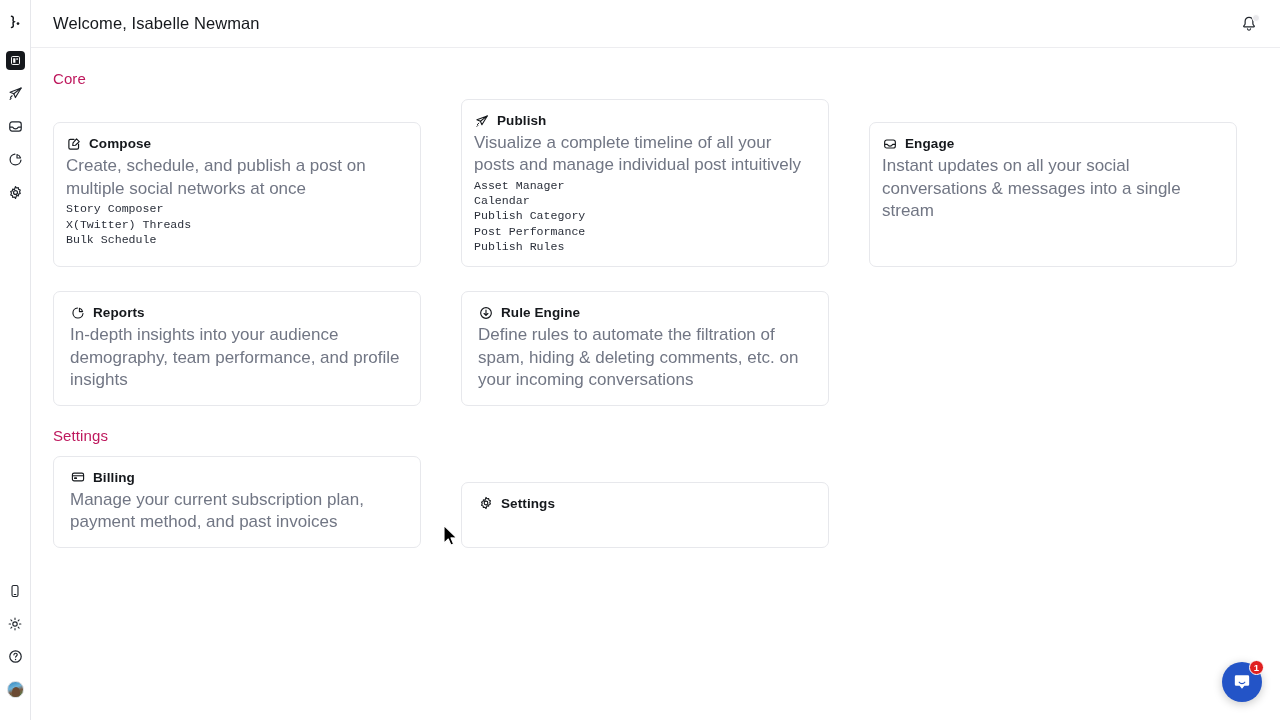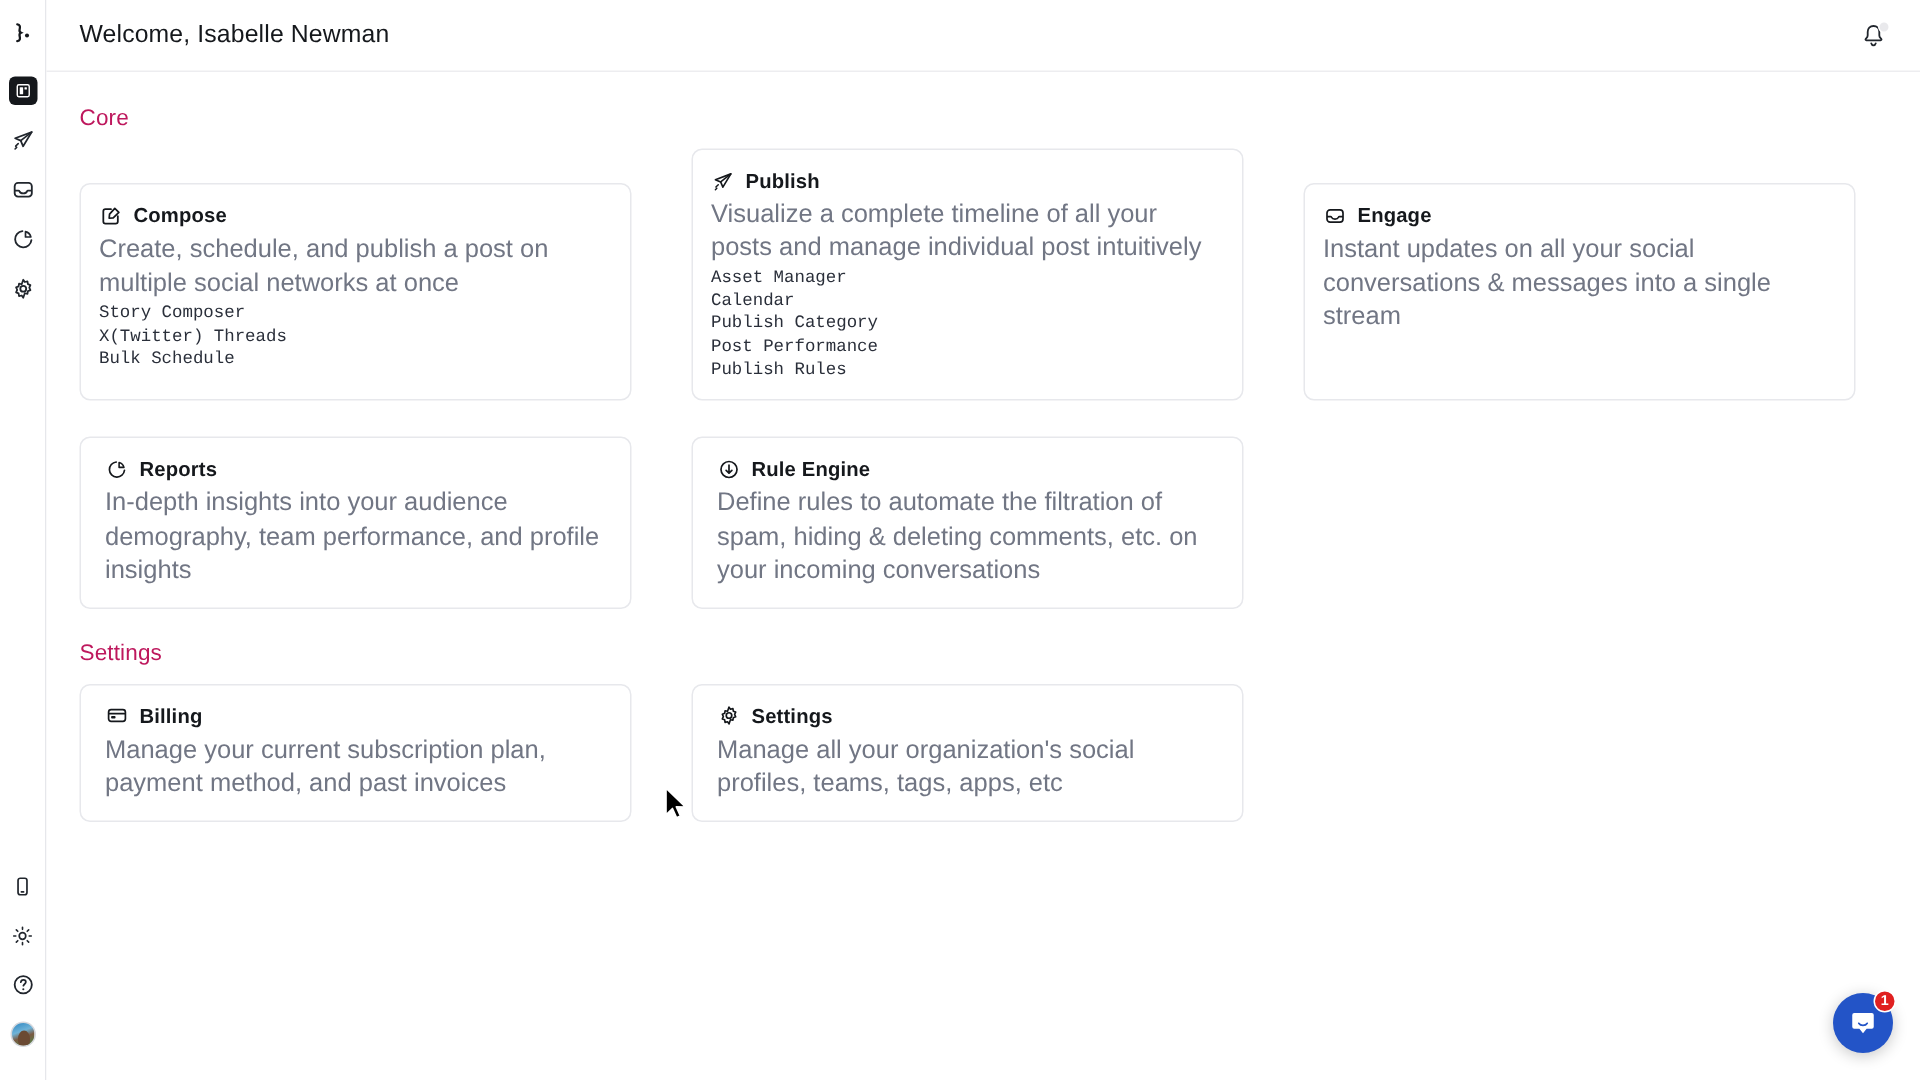--- a/index.html
+++ b/index.html
@@ -339,21 +339,20 @@
           <div class="card short">
             <div class="card-head">
               <span class="card-icon">
                 <svg width="14" height="14" viewBox="0 0 16 16" fill="none">
                   <circle cx="8" cy="8" r="2.1" stroke="#15181c" stroke-width="1.3"></circle>
                   <path d="M8 1.6 9.1 3.2l1.9-.4.3 1.9 1.8.7-.8 1.8.8 1.8-1.8.7-.3 1.9-1.9-.4L8 14.4 6.9 12.8l-1.9.4-.3-1.9-1.8-.7.8-1.8-.8-1.8 1.8-.7.3-1.9 1.9.4L8 1.6Z" stroke="#15181c" stroke-width="1.25" stroke-linejoin="round" fill="none"></path>
                 </svg>
               </span>
               <span class="card-title">Settings</span>
             </div>
-            <div class="card-desc">Manage all your organization's social profiles, teams, tags, apps, etc</div>
           </div>
         </div>
       </div>
 
     </div>
 
     <div class="chat">
       <svg width="20" height="20" viewBox="0 0 24 24">
         <path d="M5 4h14a1.6 1.6 0 0 1 1.6 1.6v9.3A1.6 1.6 0 0 1 19 16.5h-4.1L12 20.2l-2.9-3.7H5a1.6 1.6 0 0 1-1.6-1.6V5.6A1.6 1.6 0 0 1 5 4Z" fill="#ffffff"></path>
         <path d="M8.6 12.2c.7 1.1 1.9 1.7 3.4 1.7s2.7-.6 3.4-1.7" stroke="#2354c7" stroke-width="1.3" stroke-linecap="round" fill="none"></path>

